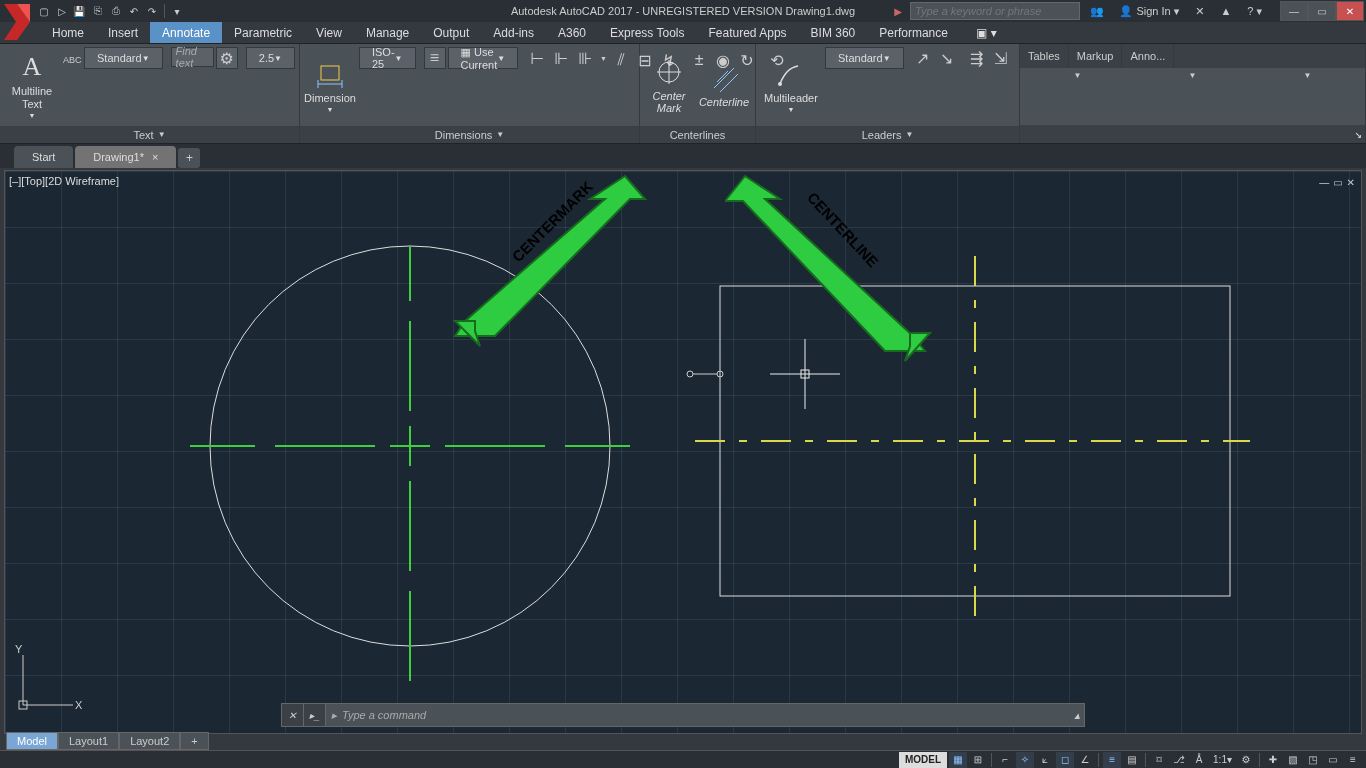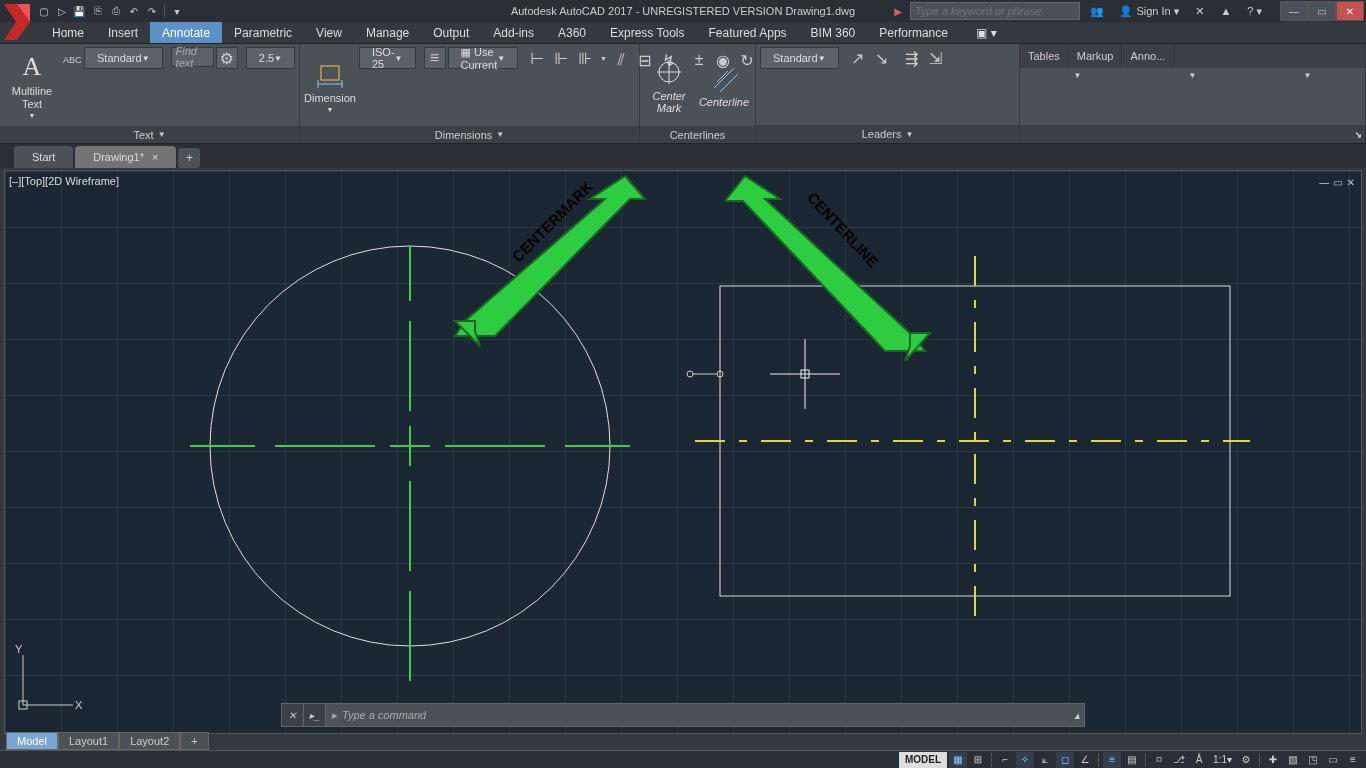--- a/index.html
+++ b/index.html
@@ -250,20 +250,30 @@
         <span>Centerline</span>
       </div>
     </div>
     <div class="ribbon-panel-title">
         <span>Centerlines</span>
       </div>
   </div>
 
   <div class="ribbon-panel" style="width:264px;">
     <div class="ribbon-panel-body">
+      <div class="big-btn" style="width:62px;">
+        <div class="icon-area">
+            <svg width="30" height="28">
+              <path d="M4 24 Q10 8 22 6" fill="none" stroke="#ddd" stroke-width="1.5"></path>
+              <circle cx="4" cy="24" r="2" fill="#ddd"></circle>
+            </svg>
+          </div>
+        <span>Multileader</span>
+        <span style="font-size:7px;">▼</span>
+      </div>
       <div class="ribbon-stack" style="flex:1;">
         <div class="dropdown">
             <span>Standard</span>
             <span class="dd-arrow">▼</span>
           </div>
         <div class="ribbon-row">
             <span class="small-icon-btn">↗</span>
             <span class="small-icon-btn">↘</span>
           </div>
         <div class="ribbon-row">

